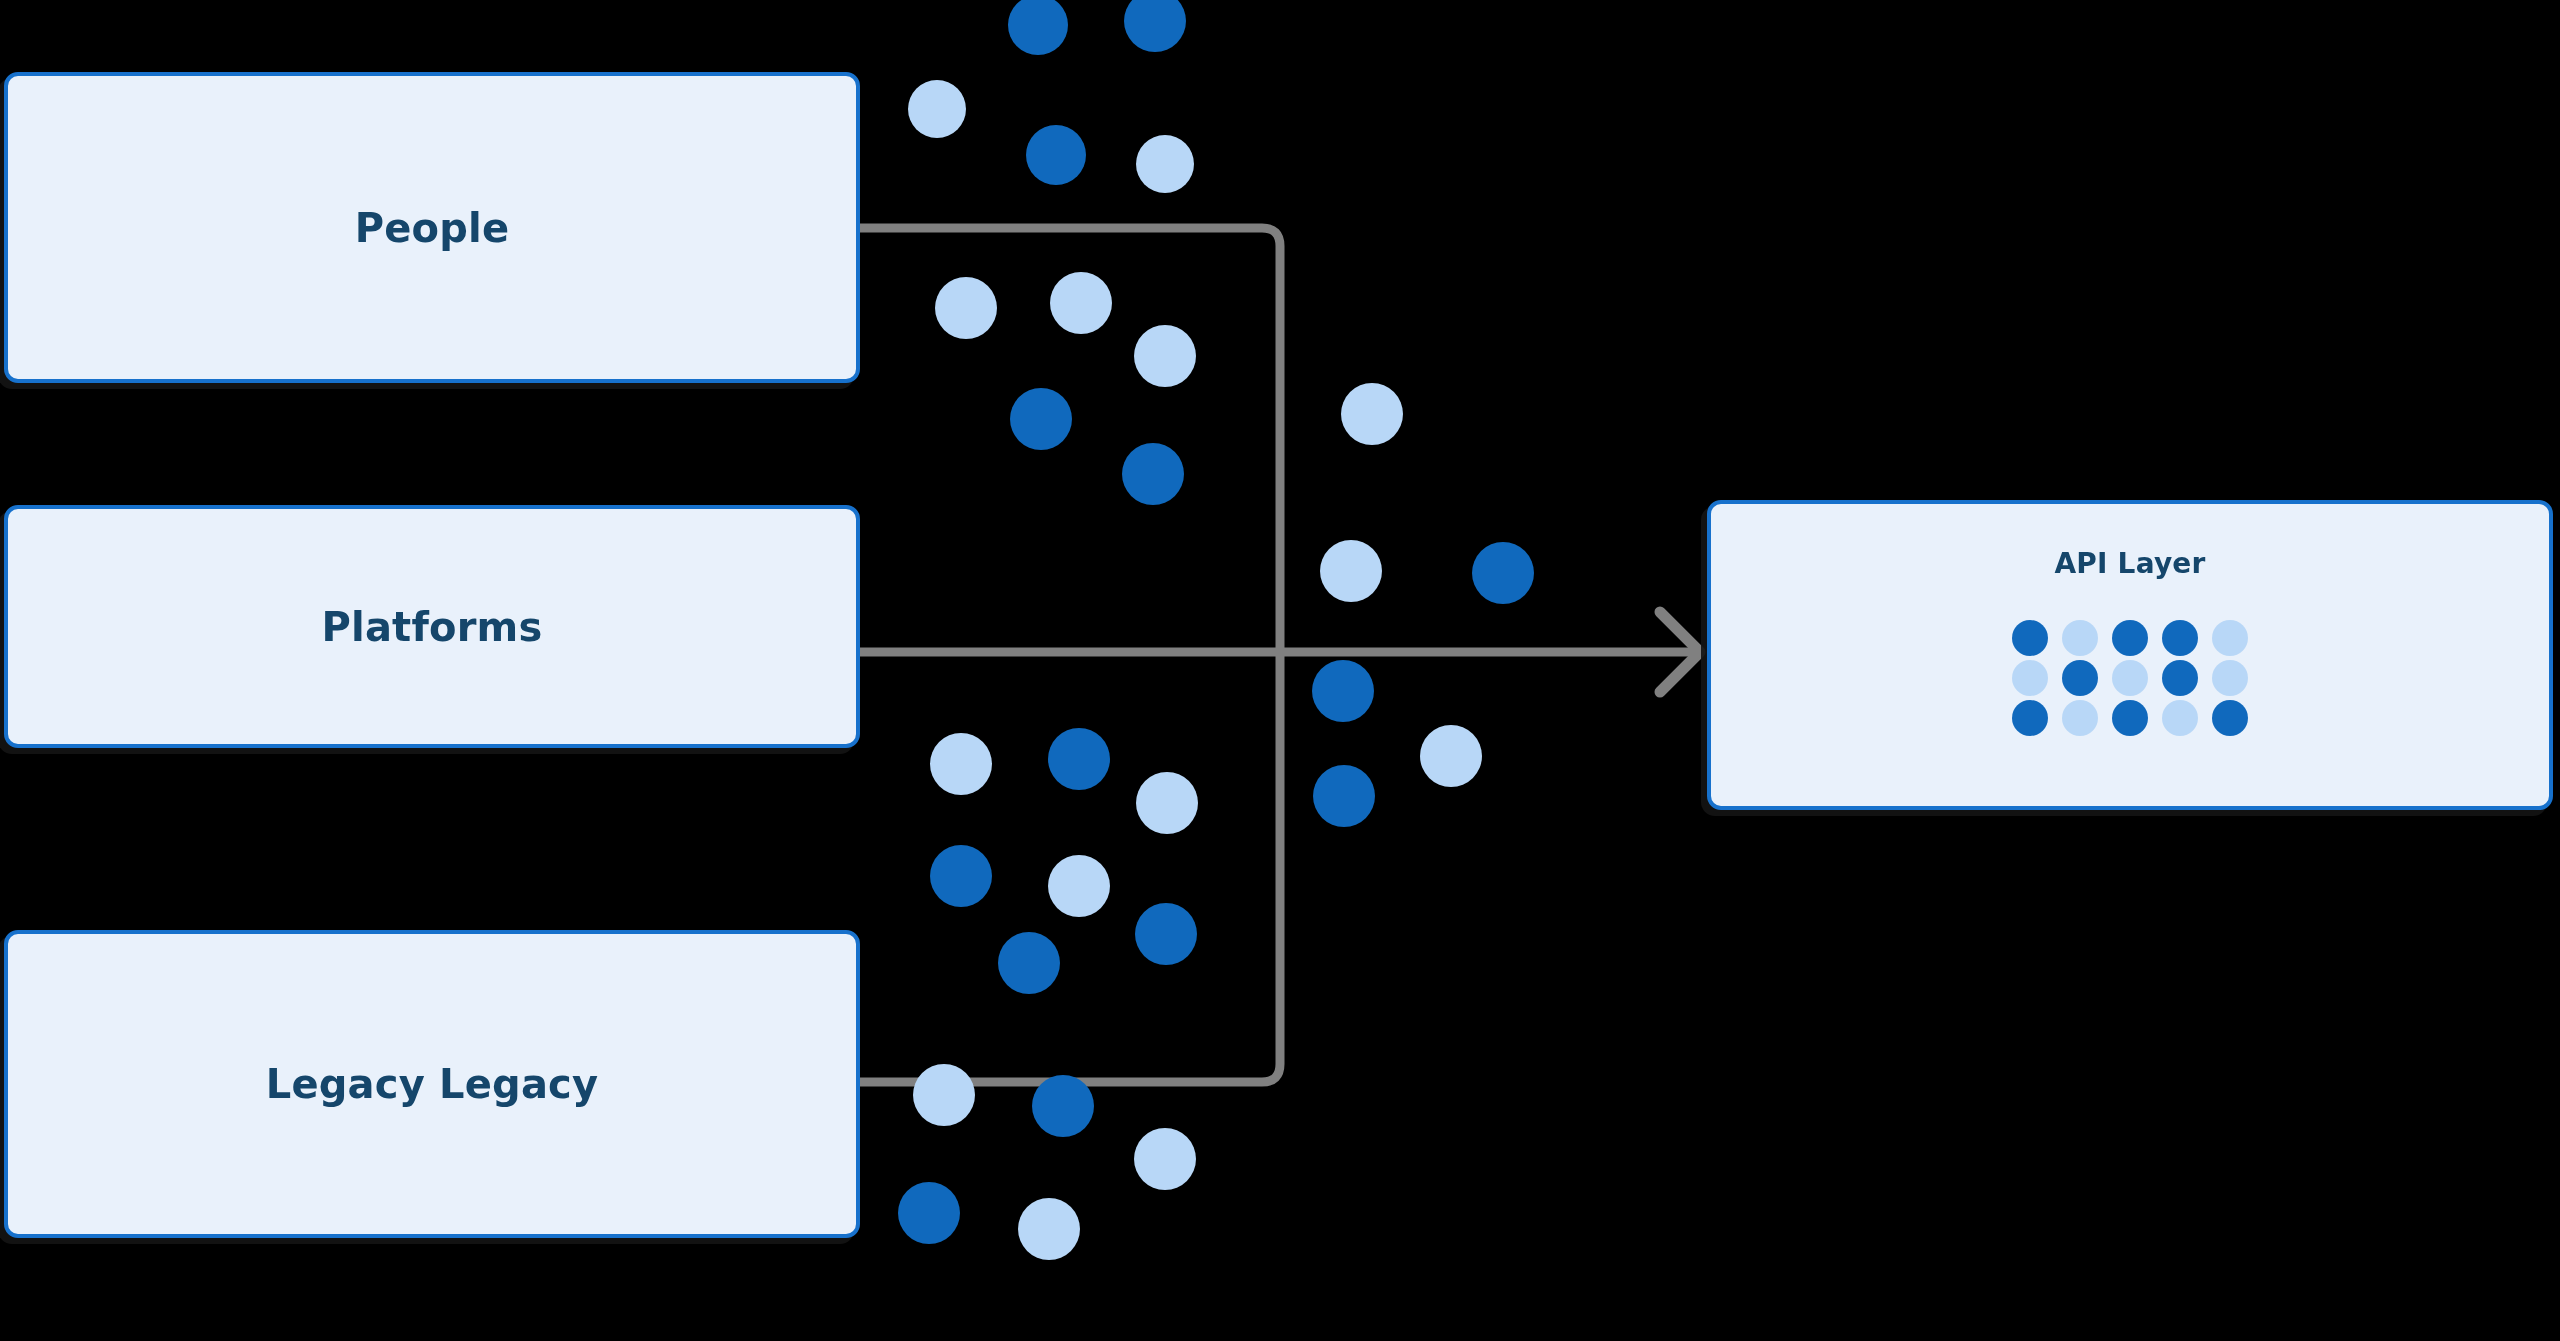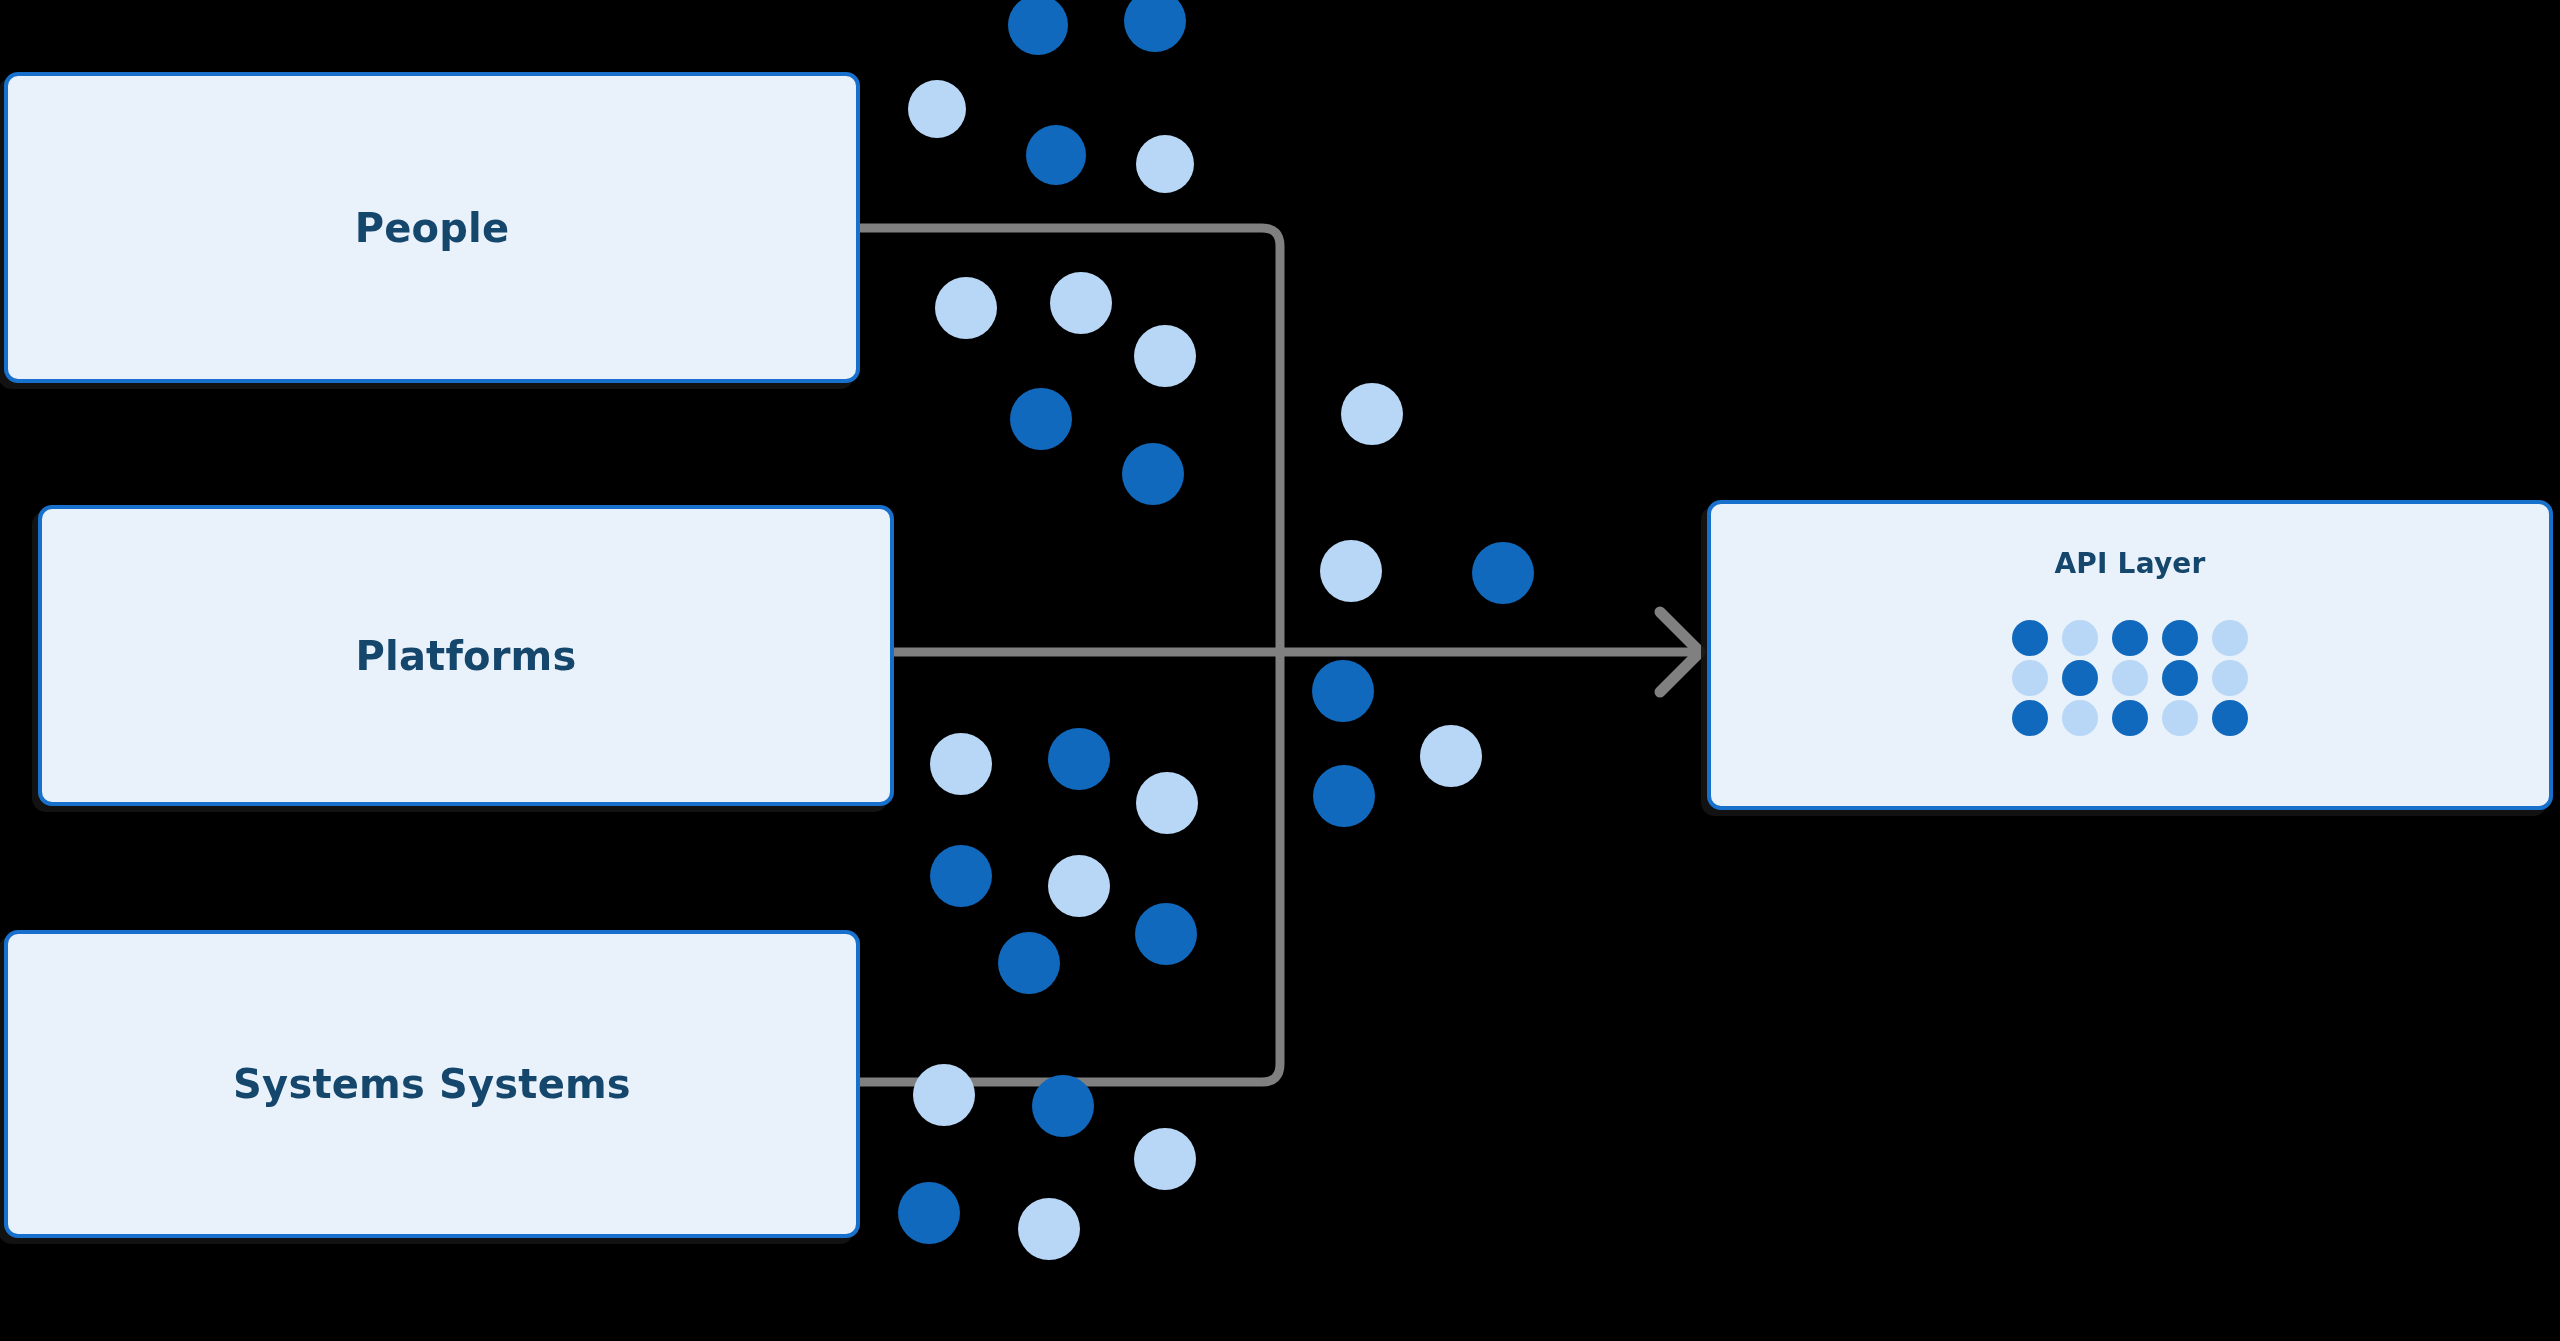--- a/index.html
+++ b/index.html
@@ -91,26 +91,26 @@
       <div class="dot" style="left: 1032px; top: 1075px; width: 62px; height: 62px; background: rgb(16, 105, 189);"></div>
       <div class="dot" style="left: 1134px; top: 1128px; width: 62px; height: 62px; background: rgb(184, 215, 247);"></div>
       <div class="dot" style="left: 898px; top: 1182px; width: 62px; height: 62px; background: rgb(16, 105, 189);"></div>
       <div class="dot" style="left: 1018px; top: 1198px; width: 62px; height: 62px; background: rgb(184, 215, 247);"></div>
     </div>
 
   <div class="node" id="node-people" style="left: 4px; top: 72px; width: 856px; height: 311px; background: rgb(233, 241, 251); border-color: rgb(23, 113, 204);">
     <span class="node-label" style="color: rgb(21, 70, 107);">People</span>
   </div>
 
-  <div class="node" id="node-platforms" style="left: 4px; top: 505px; width: 856px; height: 301px; background: rgb(233, 241, 251); border-color: rgb(23, 113, 204); margin-left: 34px;">
+  <div class="node" id="node-platforms" style="left: 4px; top: 505px; width: 856px; height: 243px; background: rgb(233, 241, 251); border-color: rgb(23, 113, 204);">
     <span class="node-label" style="color: rgb(21, 70, 107);">Platforms</span>
   </div>
 
   <div class="node" id="node-legacy" style="left: 4px; top: 930px; width: 856px; height: 308px; background: rgb(233, 241, 251); border-color: rgb(23, 113, 204);">
-    <span class="node-label" style="color: rgb(21, 70, 107);">Systems Systems</span>
+    <span class="node-label" style="color: rgb(21, 70, 107);">Legacy Legacy</span>
   </div>
 
   <div class="node" id="node-api" style="left: 1707px; top: 500px; width: 846px; height: 310px; background: rgb(233, 241, 251); border-color: rgb(23, 113, 204);">
     <span class="node-label" style="color: rgb(21, 70, 107);">API Layer</span>
     <div class="api-grid" id="api-grid">
         <div class="api-dot" style="background: rgb(16, 105, 189);"></div>
         <div class="api-dot" style="background: rgb(184, 215, 247);"></div>
         <div class="api-dot" style="background: rgb(16, 105, 189);"></div>
         <div class="api-dot" style="background: rgb(16, 105, 189);"></div>
         <div class="api-dot" style="background: rgb(184, 215, 247);"></div>

